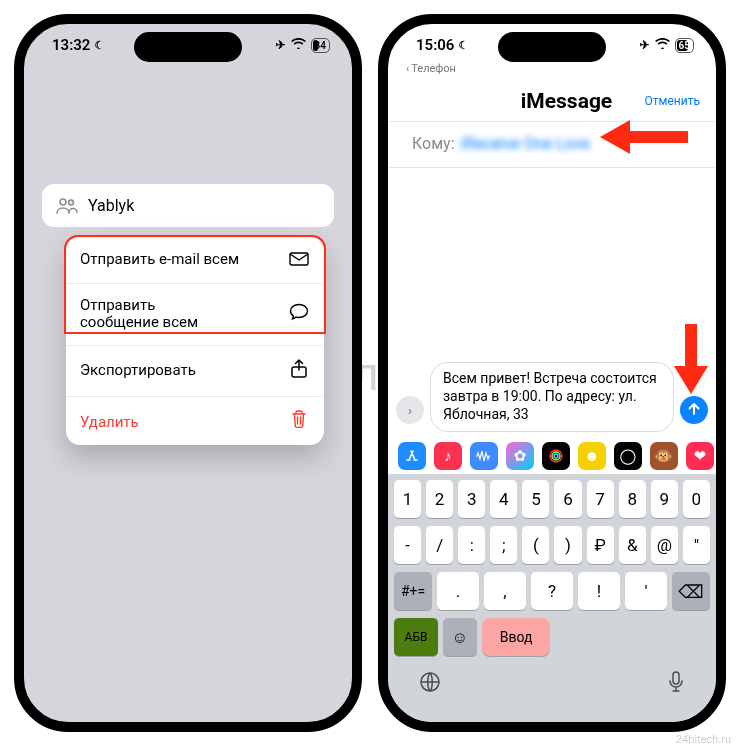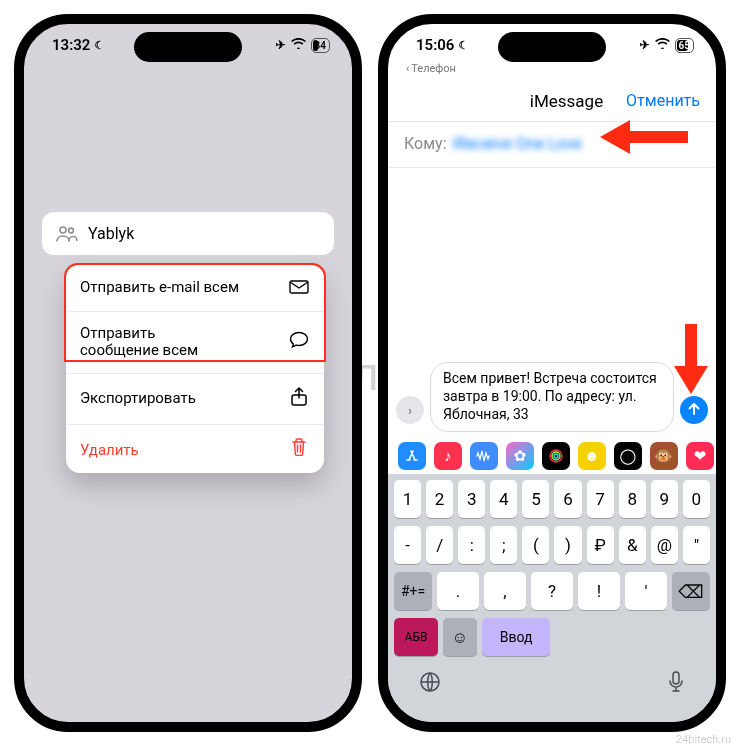--- a/index.html
+++ b/index.html
@@ -55,21 +55,21 @@
     position:relative;
     justify-content:flex-end;
   }
   .batt .fill {
     position:absolute; left:1px; top:1px; bottom:1px;
     background:#000; border-radius:3px;
   }
   .back-tel { position:absolute; top:38px; left:18px; font-size:11px; color:#777; z-index:40; display:flex; align-items:center; gap:2px;}
 
   
-  .left-content { position:absolute; top:0; left:0; right:0; bottom:0; padding-top:160px;margin-top:28px; }
+  .left-content { position:absolute; top:0; left:0; right:0; bottom:0; padding-top:160px; }
   .card {
     margin: 0 18px 10px;
     background:#fff;
     border-radius:12px;
     padding:12px 14px;
     display:flex;
     align-items:center;
     gap:10px;
     font-size:16px;
   }
@@ -104,25 +104,25 @@
   }
 
   
   .right-content { position:absolute; top:0; left:0; right:0; bottom:0; }
   .nav {
     position:absolute; top:56px; left:0; right:0;
     height:42px;
     display:flex; align-items:center; justify-content:center;
     border-bottom:1px solid #e5e5e5;
   }
-  .nav .title { font-weight:400; font-size:17px;margin-left:29px; }
-  .nav .cancel { position:absolute; right:16px; color:#007aff; font-size:16px; }
+  .nav .title { font-weight:700; font-size:21px;margin-left:29px; }
+  .nav .cancel { position:absolute; right:16px; color:#007aff; font-size:12px; }
   .to-row {
     position:absolute; top:98px; left:0; right:0;
-    padding:12px 16px 14px;
+    padding:12px 24px 14px;
     border-bottom:1px solid #e5e5e5;
     font-size:16px;
     display:flex; gap:6px; align-items:baseline;
   }
   .to-row .lbl { color:#8a8a8e; }
   .to-row .contacts { color:#007aff; filter: blur(3px); }
 
   .compose-area {
     position:absolute; left:0; right:0;
     bottom:284px;
@@ -187,24 +187,24 @@
     font-size:17px; color:#000;
   }
   .krow.r1 .key { flex:1; height:38px; }
   .krow.r2 .key { flex:1; height:38px; }
   .krow.r3 { }
   .krow.r3 .key { flex:1; height:38px; }
   .krow.r3 .key.special { flex:0 0 38px; background:#acb0b9; font-size:14px;}
   .krow.r3 .key.backspace { flex:0 0 38px; background:#acb0b9; font-size:18px;}
   .krow.r4 { }
   .krow.r4 .key { height:38px; }
-  .krow.r4 .key.abc { flex:0 0 44px; background:#be185d; font-size:12px;}
+  .krow.r4 .key.abc { flex:0 0 44px; background:#4d7c0f; font-size:12px;}
   .krow.r4 .key.emoji { flex:0 0 34px; background:#acb0b9; font-size:16px;}
   .krow.r4 .key.space { flex:1; font-size:14px;}
-  .krow.r4 .key.enter { flex:0 0 68px; background:#c4b5fd; font-size:14px;}
+  .krow.r4 .key.enter { flex:0 0 68px; background:#fca5a5; font-size:14px;border-radius:8px;}
   .kb-bottom {
     display:flex; justify-content:space-between;
     padding:6px 26px 8px;
     font-size:22px;
     color:#4b4b52;
   }
 
   
   .arrow {
     position:absolute;

